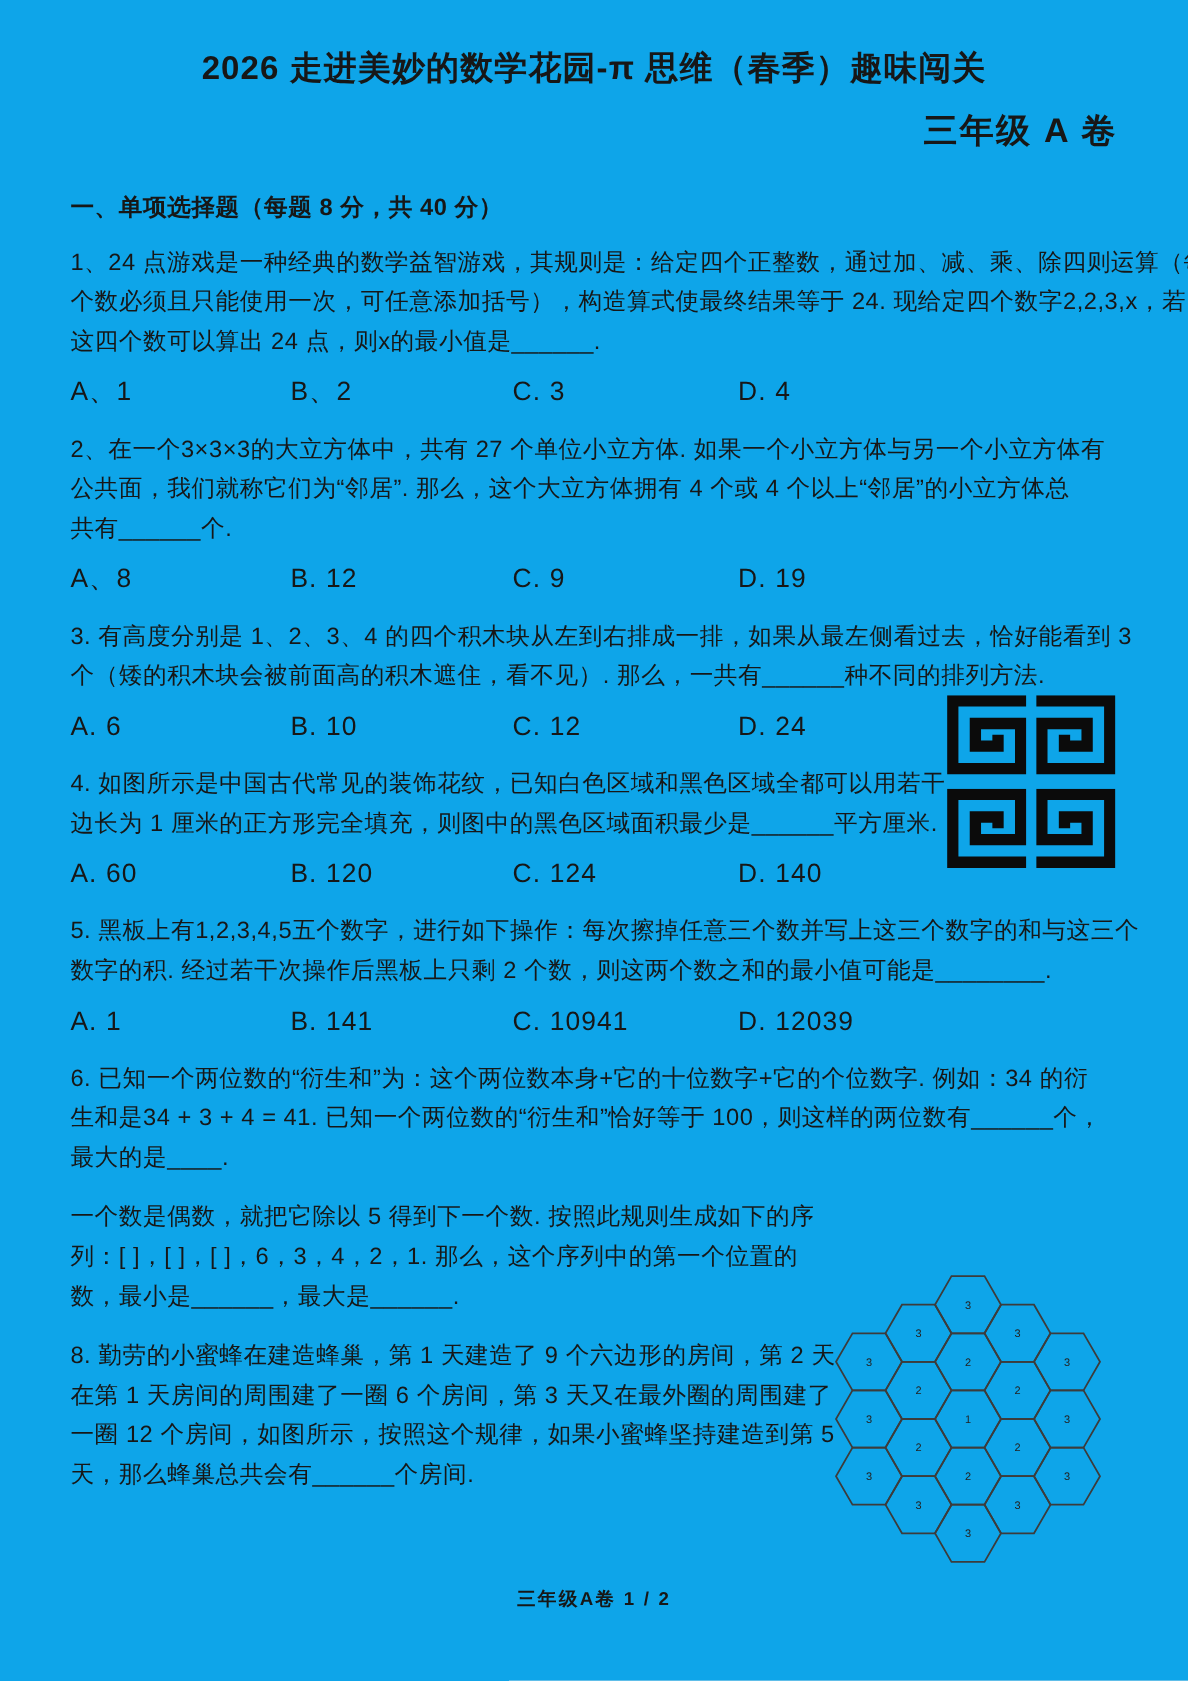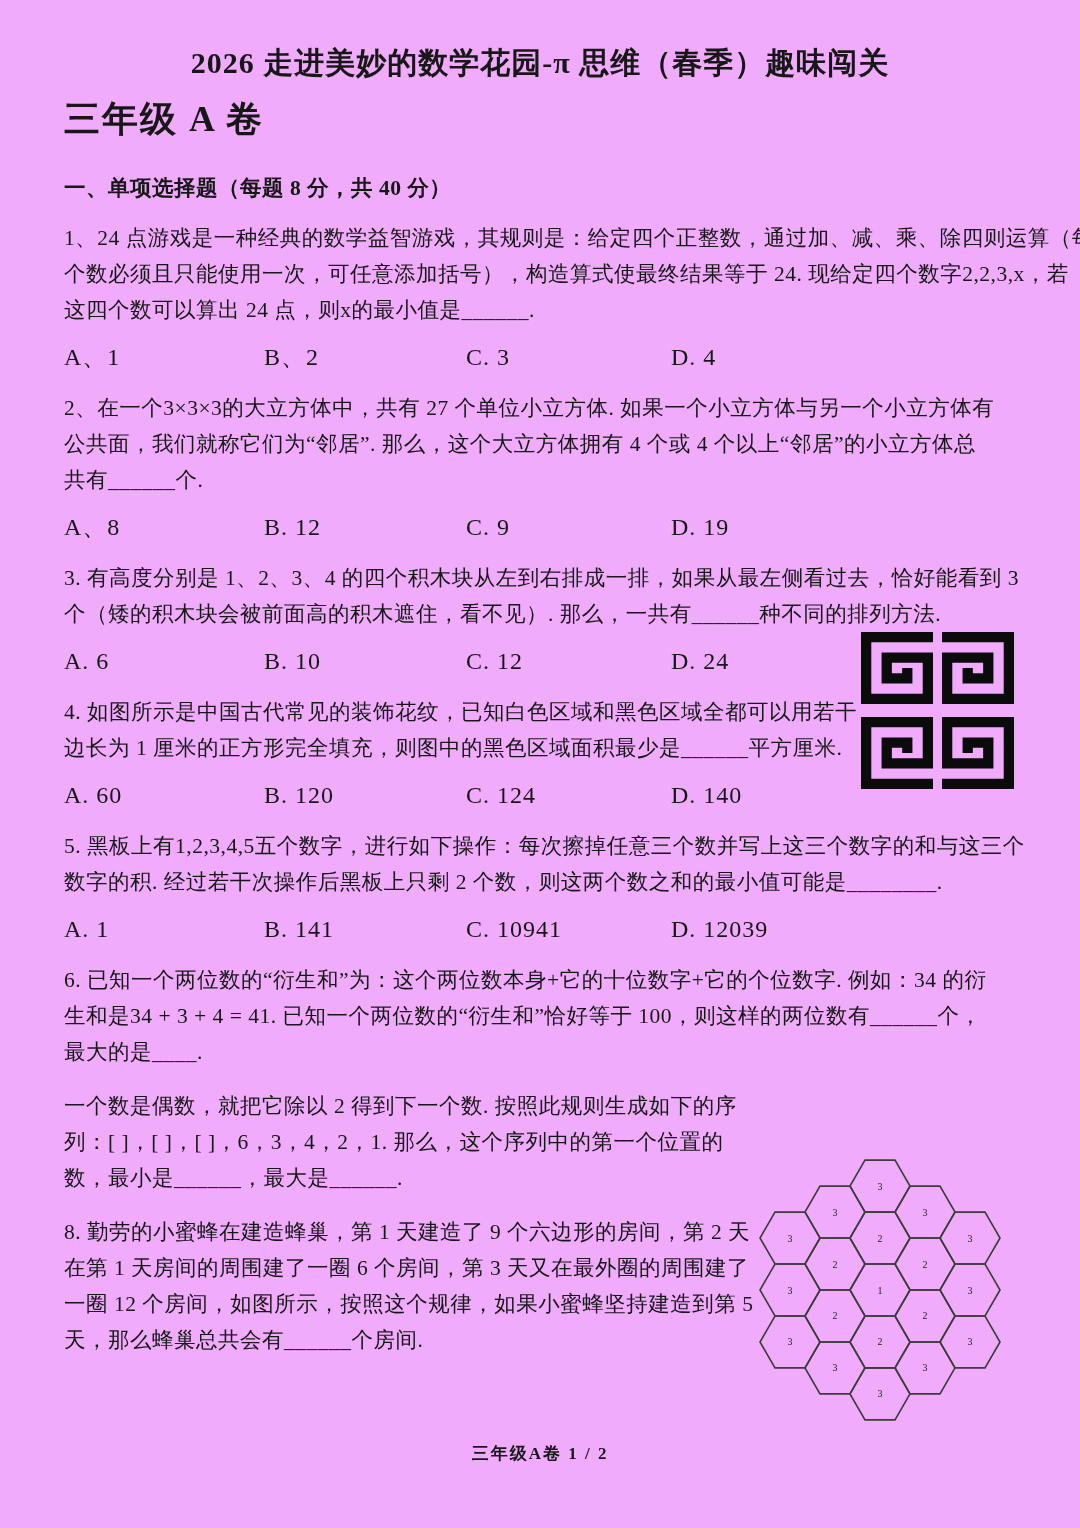--- a/index.html
+++ b/index.html
@@ -1,32 +1,32 @@
 <!DOCTYPE html>
 <html><head>
 <meta charset="utf-8">
 <style>
   html,body{margin:0;padding:0;background:#e8e8e6;}
   .page{
     position:relative;
     width:1080px;height:1528px;
     margin:0 auto;
-    background:#f0abfc;
+    background:#0ea5e9;
     box-sizing:border-box;
     padding:30px 64px 0 64px;
-    font-family:Liberation Serif, serif;
+    font-family:Liberation Sans, sans-serif;
     color:#171717;
     overflow:hidden;
   }
   .title{
     font-size:30px;font-weight:bold;text-align:center;
     margin:14px 0 0 0;letter-spacing:1px;line-height:38px;
   }
   .subtitle{
-    font-size:36px;font-weight:bold;text-align:left;
+    font-size:31px;font-weight:bold;text-align:right;
     margin:20px 0 0 0;line-height:34px;letter-spacing:2px;
   }
   .section-heading{
     font-size:21.5px;font-weight:bold;margin-top:38px;line-height:28px;
     letter-spacing:0.5px;
   }
   .question{margin-top:18px;font-size:21.5px;}
   .qline{line-height:36px;white-space:nowrap;letter-spacing:0.5px;}
   .options{
     display:flex;margin-top:16px;margin-bottom:20px;
@@ -120,21 +120,21 @@
   </div>
 
 
   <div class="question">
     <div class="qline">6. 已知一个两位数的“衍生和”为：这个两位数本身+它的十位数字+它的个位数字. 例如：34 的衍</div>
     <div class="qline">生和是34 + 3 + 4 = 41. 已知一个两位数的“衍生和”恰好等于 100，则这样的两位数有______个，</div>
     <div class="qline">最大的是____.</div>
   </div>
 
   <div class="question">
-    <div class="qline">一个数是偶数，就把它除以 2 得到下一个数. 按照此规则生成如下的序</div>
+    <div class="qline">一个数是偶数，就把它除以 5 得到下一个数. 按照此规则生成如下的序</div>
     <div class="qline">列：[ ]，[ ]，[ ]，6，3，4，2，1. 那么，这个序列中的第一个位置的</div>
     <div class="qline">数，最小是______，最大是______.</div>
   </div>
 
   <div class="question">
     <div class="qline">8. 勤劳的小蜜蜂在建造蜂巢，第 1 天建造了 9 个六边形的房间，第 2 天</div>
     <div class="qline">在第 1 天房间的周围建了一圈 6 个房间，第 3 天又在最外圈的周围建了</div>
     <div class="qline">一圈 12 个房间，如图所示，按照这个规律，如果小蜜蜂坚持建造到第 5</div>
     <div class="qline">天，那么蜂巢总共会有______个房间.</div>
   </div>

